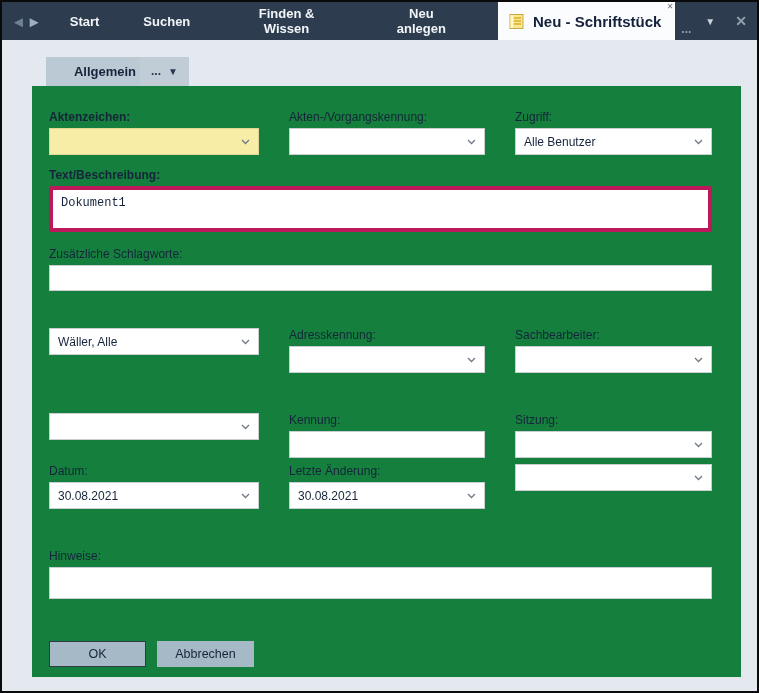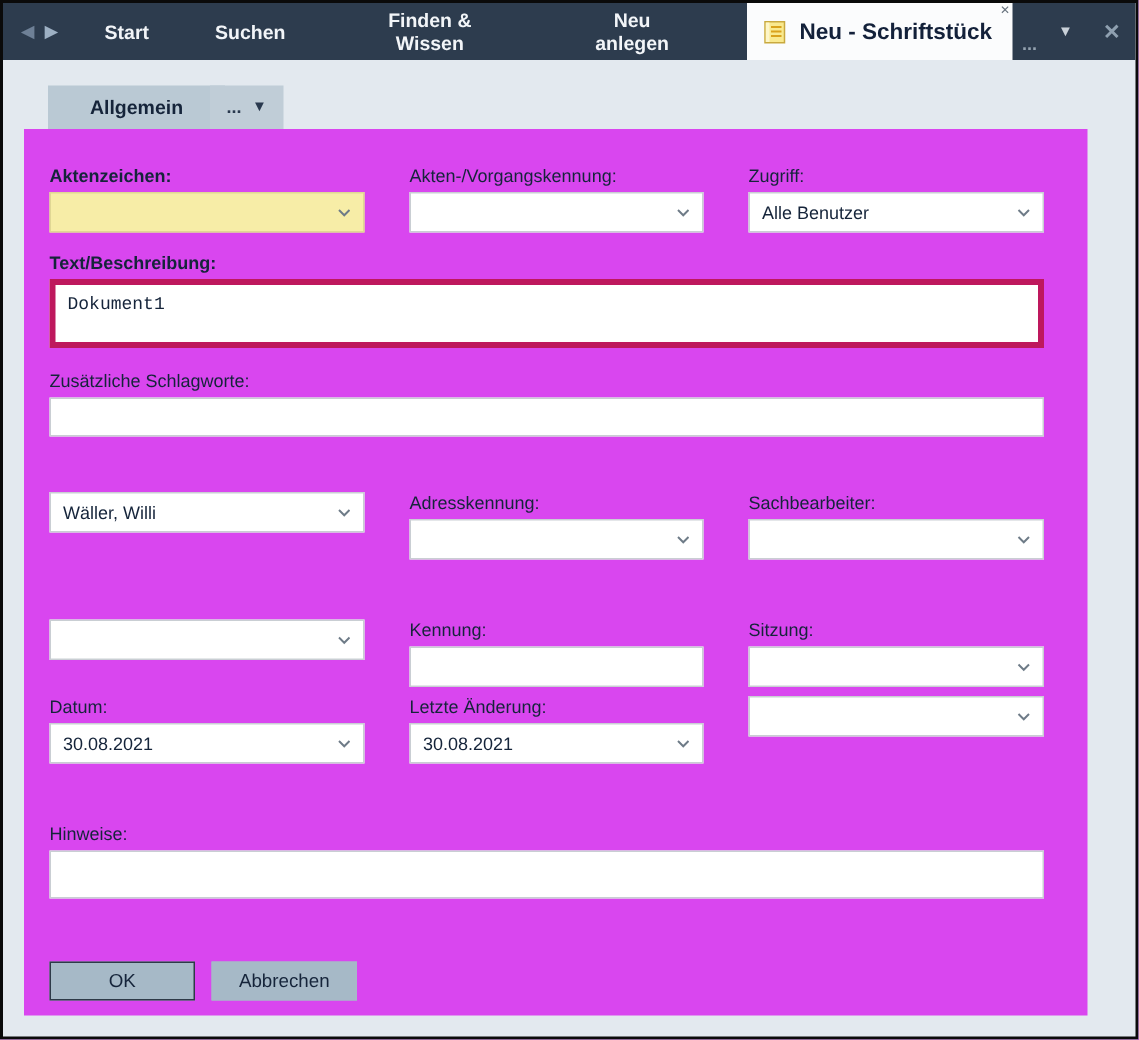--- a/index.html
+++ b/index.html
@@ -65,41 +65,41 @@
   .bar-close {
     color: #8fa0b0; font-size: 14px; font-weight: bold;
     display: flex; align-items: center; padding: 0 10px;
   }
   
   .tabrow {
     height: 46px;
     position: relative;
   }
   .tab-allgemein {
-    position: absolute; left: 30px; bottom: 0;
+    position: absolute; left: 44px; bottom: 0;
     width: 118px; height: 29px;
     background: #bac9d4;
     display: flex; align-items: center; justify-content: center;
     font-weight: bold; font-size: 13px; color: #15243a;
   }
   .tab-more {
     position: absolute; left: 138px; bottom: 0;
     width: 49px; height: 29px;
     background: #c0cdd7;
     display: flex; align-items: center; justify-content: center;
     gap: 7px;
     color: #29394e;
   }
   .tab-more-dots { font-size: 12px; font-weight: bold; line-height: 0.4; }
   .tab-more-arrow { font-size: 10px; }
   
   .panel {
-    margin-left: 14px;
+    margin-left: 30px;
     width: 709px; height: 591px;
-    background: #d946ef;
+    background: #15803d;
     padding: 24px 29px 0 17px;
   }
   .field-label {
     font-size: 12px; line-height: 14px;
     color: #15243a;
     margin-bottom: 4px;
     white-space: nowrap;
   }
   .field-label.bold { font-weight: bold; }
   .grid3 {
@@ -241,21 +241,21 @@
     </div>
 
     <div class="sec-schlag">
       <div class="field-label">Zusätzliche Schlagworte:</div>
       <input class="text-input" style="height: 26px;" value="">
     </div>
 
     <div class="grid3 sec-sach">
       <div>
         <div class="combo">
-          <span class="combo-value">Wäller, Willi</span>
+          <span class="combo-value">Wäller, Alle</span>
           <svg class="chevron" width="9" height="6" viewBox="0 0 9 6">
               <polyline points="1,1 4.5,4.5 8,1" fill="none" stroke="#6e7b87" stroke-width="1.3"></polyline>
             </svg>
         </div>
       </div>
       <div>
         <div class="field-label">Adresskennung:</div>
         <div class="combo">
           <span class="combo-value"></span>
           <svg class="chevron" width="9" height="6" viewBox="0 0 9 6">

